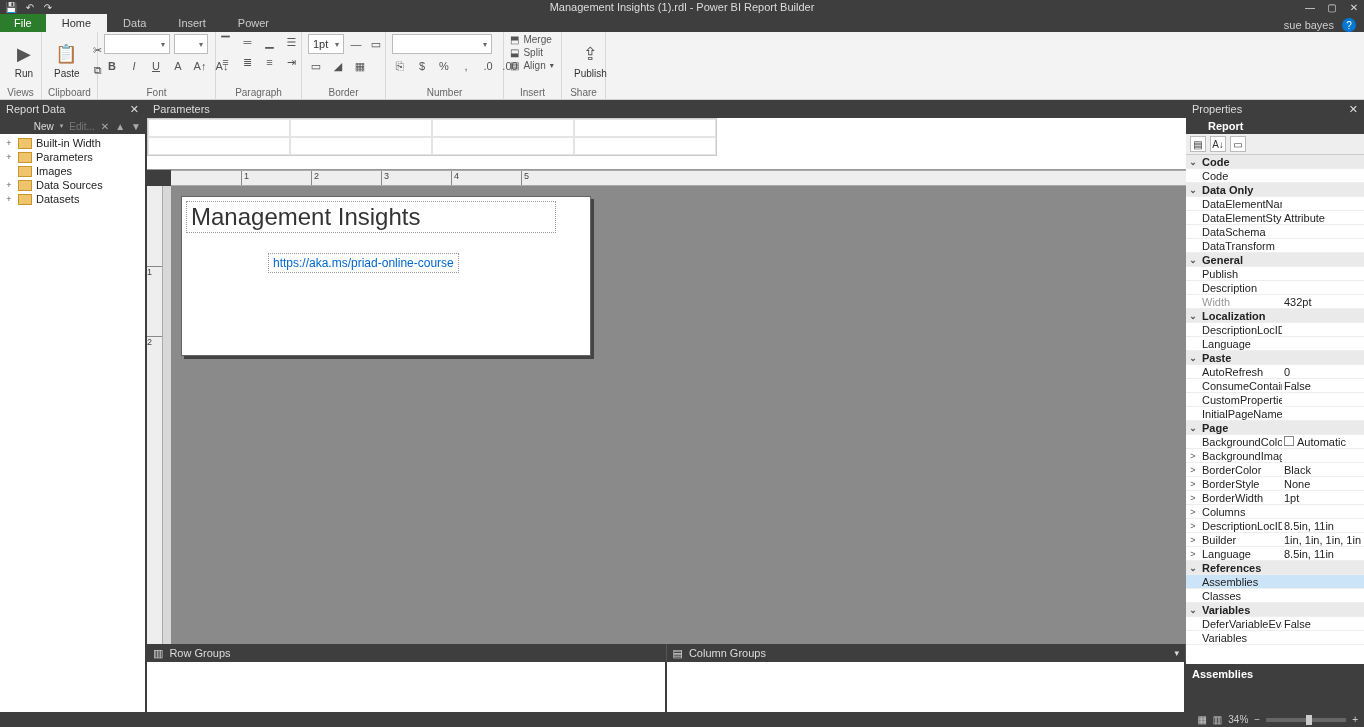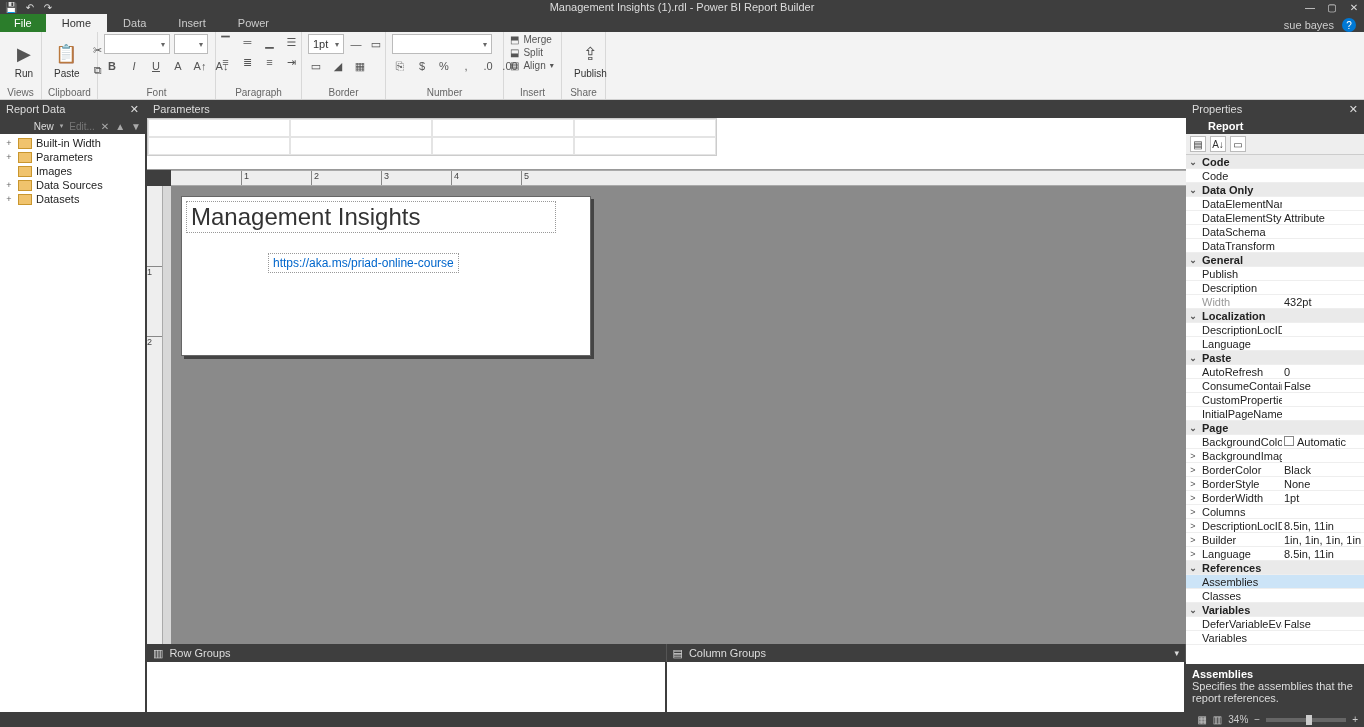--- a/index.html
+++ b/index.html
@@ -532,21 +532,20 @@
           <span class="val">False</span>
         </div>
         <div class="prow">
           <span class="exp"></span>
           <span class="key" style="">Variables</span>
           <span class="val"></span>
         </div>
       </div>
     <div class="props-desc">
       <div class="h">Assemblies</div>
-      <div>Specifies the assemblies that the report references.</div>
     </div>
   </div>
 
 </div>
 
 <div class="statusbar">
   <div class="spacer"></div>
   <span>▦</span>
   <span style="margin:0 6px">▥</span>
   <span>34%</span>

